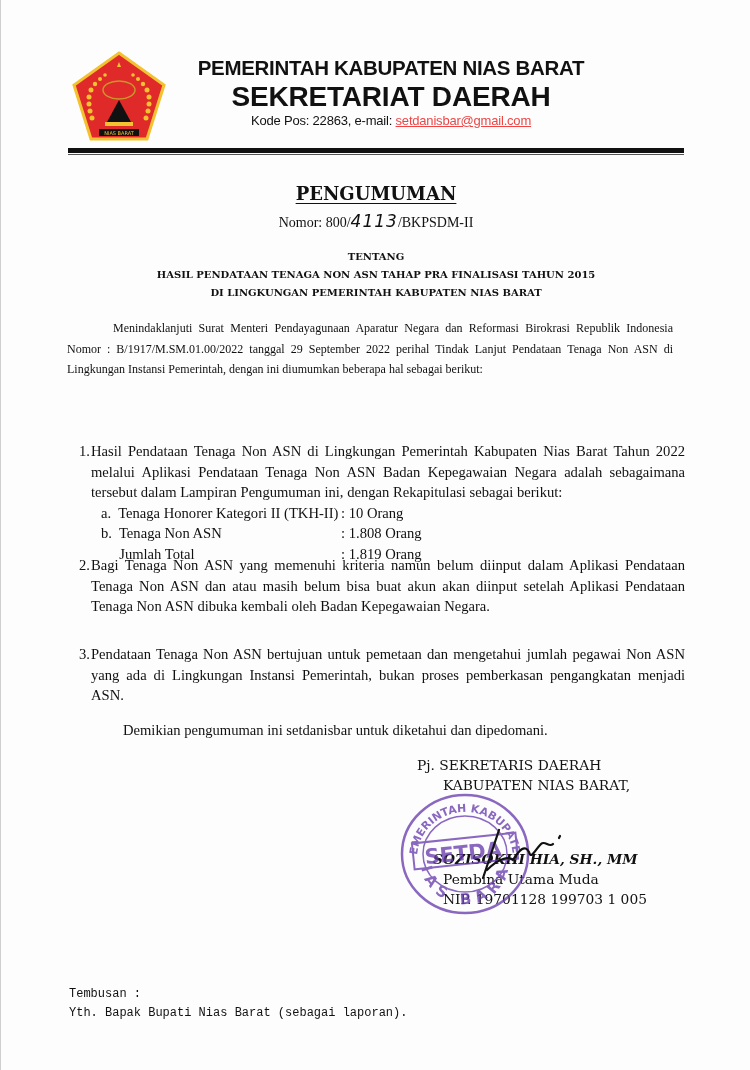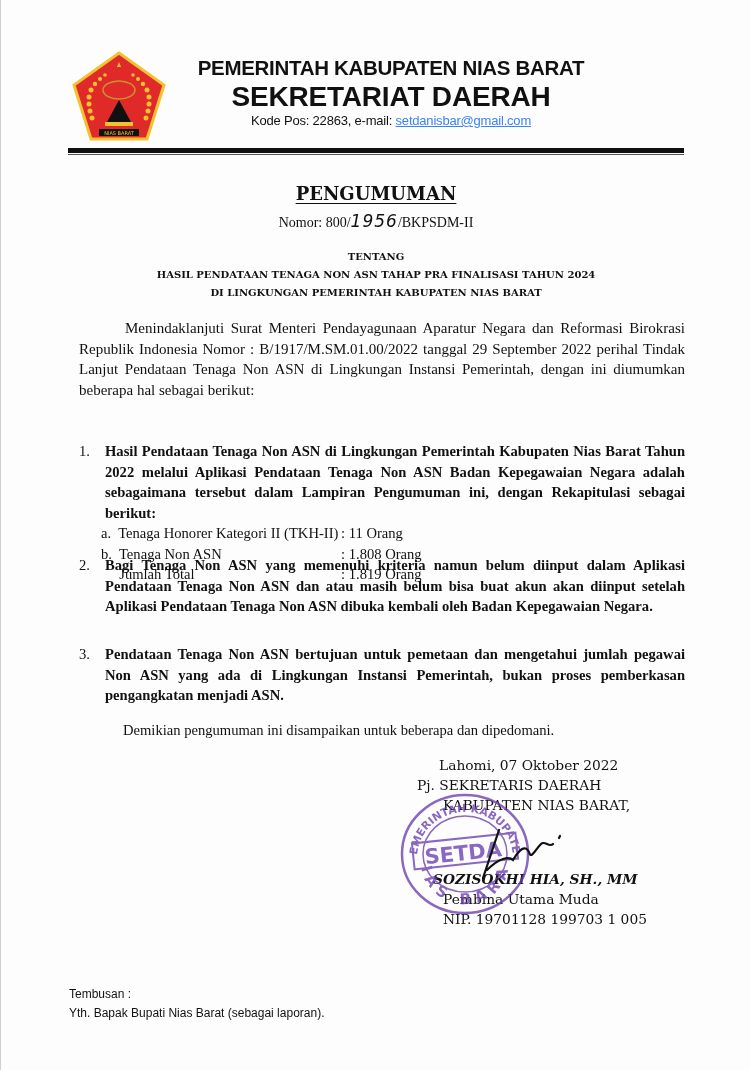--- a/index.html
+++ b/index.html
@@ -3,47 +3,47 @@
 <meta charset="utf-8">
 <style>
   html, body { margin:0; padding:0; background:#ffffff; }
   body { width:750px; height:1070px; position:relative; overflow:hidden; color:#111; font-family:"DejaVu Serif", serif; }
   .page { position:absolute; left:0; top:0; width:750px; height:1070px; background:#fdfdfd; border-left:1px solid #cfcfcf;padding-left:48px; }
   .logo { position:absolute; left:70px; top:50px; width:96px; height:92px; }
   .kop { position:absolute; left:180px; top:56px; width:420px; text-align:center; font-family:"Liberation Sans", sans-serif; }
   .kop-line1 { font-size:20.5px; font-weight:bold; letter-spacing:-0.3px; line-height:24px; }
   .kop-line2 { font-size:28px; font-weight:bold; letter-spacing:-0.2px; line-height:30px; margin-top:2px; }
   .kop-addr { font-size:13px; line-height:17px; margin-top:4px; letter-spacing:-0.2px; }
-  .kop-addr a { color:#3b82f6; text-decoration:underline; }
+  .kop-addr a { color:#ef4444; text-decoration:underline; }
   .rule { position:absolute; left:67px; top:148px; width:616px; height:5px; background:#111; }
   .rule2 { position:absolute; left:67px; top:154px; width:616px; height:1px; background:#555; }
   .title { position:absolute; left:0; width:750px; text-align:center; top:183px; font-size:18px; font-weight:bold; }
   .title span { text-decoration:underline; text-underline-offset:3px; }
   .nomor { position:absolute; left:0; width:750px; text-align:center; top:211px; font-size:14px; font-family:"Liberation Serif", serif; }
   .nomor .hand { font-family:"DejaVu Sans", sans-serif; font-size:17px; font-style:italic; letter-spacing:1px; }
   .tentang { position:absolute; left:0; width:750px; text-align:center; top:248px; font-size:10px; font-weight:bold; line-height:18px; }
-  .body { position:absolute; left:78px; width:606px; font-size:15px; line-height:20.5px; text-align:justify; font-family:"Liberation Serif", serif; }
+  .body { position:absolute; left:66px; width:606px; font-size:12px; line-height:20.5px; text-align:justify; font-family:"Liberation Serif", serif; }
   .p1 { top:318px; text-indent:46px; }
   .item { position:absolute; left:78px; width:606px; font-size:14.6px; line-height:20.5px; font-family:"Liberation Serif", serif; text-align:justify; }
   .item .num { position:absolute; left:0; top:0; }
-  .item .txt { margin-left:26px;font-weight:bold; }
+  .item .txt { margin-left:12px; }
   .i1 { top:441px; }
   .i2 { top:555px; }
   .i3 { top:644px; }
   .rekap { margin-left:22px; }
   .rekap-row { display:flex;align-items:center; }
   .rekap-row .lbl { width:240px; }
   .closing { position:absolute; left:122px; top:722px; font-size:14.6px; font-family:"Liberation Serif", serif; }
   .sign { position:absolute; left:416px; top:755px; font-size:13.8px; line-height:20px; font-family:"DejaVu Serif", serif; }
   .sign .date { margin-left:22px; }
   .sign .name { font-weight:bold; margin-left:16px; margin-top:54px;font-style:italic; }
   .sign .rank, .sign .nip { margin-left:26px; }
   .stamp { position:absolute; left:398px; top:792px; width:132px; height:124px; opacity:0.78; }
   .sigmark { position:absolute; left:478px; top:822px; width:100px; height:60px; }
-  .tembusan { position:absolute; left:68px; top:985px; font-size:12px; line-height:19px; font-family:Liberation Sans, sans-serif; }
+  .tembusan { position:absolute; left:68px; top:985px; font-size:12px; line-height:19px; font-family:Liberation Mono, monospace; }
 </style>
 </head>
 <body>
 
 <div class="page">
 
   <svg class="logo" viewBox="0 0 96 92">
     <polygon points="48,3 93,35 76,89 20,89 3,35" fill="#e02a2a" stroke="#f2c230" stroke-width="3"></polygon>
     <g fill="#f2c230">
       <circle cx="20" cy="40" r="2.5"></circle>
@@ -76,37 +76,37 @@
     <div class="kop-line2">SEKRETARIAT DAERAH</div>
     <div class="kop-addr" style="margin-top:0">
       <span>Kode Pos: 22863, e-mail: </span><a>setdanisbar@gmail.com</a>
     </div>
   </div>
   <div class="rule"></div>
   <div class="rule2"></div>
 
   <div class="title"><span>PENGUMUMAN</span></div>
   <div class="nomor">
-    <span>Nomor: 800/</span><span class="hand">1956</span><span>/BKPSDM-II</span>
+    <span>Nomor: 800/</span><span class="hand">4113</span><span>/BKPSDM-II</span>
   </div>
   <div class="tentang">
     <div>TENTANG</div>
-    <div>HASIL PENDATAAN TENAGA NON ASN TAHAP PRA FINALISASI TAHUN 2024</div>
+    <div>HASIL PENDATAAN TENAGA NON ASN TAHAP PRA FINALISASI TAHUN 2015</div>
     <div>DI LINGKUNGAN PEMERINTAH KABUPATEN NIAS BARAT</div>
   </div>
 
   <div class="body p1">Menindaklanjuti Surat Menteri Pendayagunaan Aparatur Negara dan Reformasi Birokrasi  Republik Indonesia Nomor : B/1917/M.SM.01.00/2022 tanggal 29 September 2022 perihal  Tindak Lanjut Pendataan Tenaga Non ASN di Lingkungan Instansi Pemerintah, dengan ini diumumkan beberapa hal sebagai berikut:</div>
 
   <div class="item i1">
     <span class="num">1.</span>
     <div class="txt">Hasil Pendataan Tenaga Non ASN di Lingkungan Pemerintah Kabupaten Nias Barat Tahun 2022 melalui Aplikasi Pendataan Tenaga Non ASN Badan Kepegawaian Negara adalah sebagaimana tersebut dalam Lampiran Pengumuman ini, dengan Rekapitulasi sebagai berikut:</div>
     <div class="rekap">
       <div class="rekap-row">
           <span class="lbl" style="white-space:pre">a.  Tenaga Honorer Kategori II (TKH-II)</span>
-          <span>: 11 Orang</span>
+          <span>: 10 Orang</span>
         </div>
       <div class="rekap-row">
           <span class="lbl" style="white-space:pre">b.  Tenaga Non ASN</span>
           <span>: 1.808 Orang</span>
         </div>
       <div class="rekap-row">
           <span class="lbl" style="white-space:pre">     Jumlah Total</span>
           <span>: 1.819 Orang</span>
         </div>
     </div>
@@ -115,24 +115,23 @@
   <div class="item i2">
     <span class="num">2.</span>
     <div class="txt">Bagi Tenaga Non ASN yang memenuhi kriteria namun belum diinput dalam Aplikasi Pendataan Tenaga Non ASN dan atau masih belum bisa buat akun akan diinput setelah Aplikasi Pendataan Tenaga Non ASN dibuka kembali oleh Badan Kepegawaian Negara.</div>
   </div>
 
   <div class="item i3">
     <span class="num">3.</span>
     <div class="txt">Pendataan Tenaga Non ASN bertujuan untuk pemetaan dan mengetahui jumlah pegawai Non ASN yang ada di Lingkungan Instansi Pemerintah, bukan proses pemberkasan pengangkatan menjadi ASN.</div>
   </div>
 
-  <div class="closing">Demikian pengumuman ini disampaikan untuk beberapa dan dipedomani.</div>
+  <div class="closing">Demikian pengumuman ini setdanisbar untuk diketahui dan dipedomani.</div>
 
   <div class="sign">
-    <div class="date">Lahomi, 07 Oktober 2022</div>
     <div>Pj. SEKRETARIS DAERAH</div>
     <div style="margin-left:26px">KABUPATEN NIAS BARAT,</div>
     <div class="name">SOZISOKHI HIA, SH., MM</div>
     <div class="rank">Pembina Utama Muda</div>
     <div class="nip">NIP. 19701128 199703 1 005</div>
   </div>
 
   <svg class="stamp" viewBox="0 0 132 124">
     <defs>
       <path id="arcTop" d="M18,66 A48,46 0 0,1 114,66"></path>

